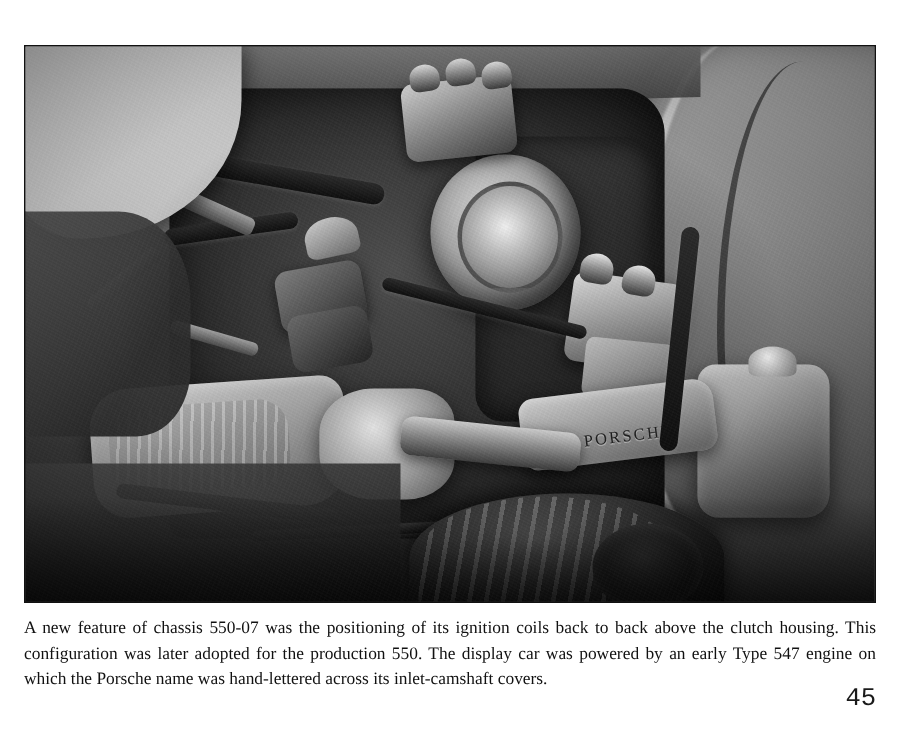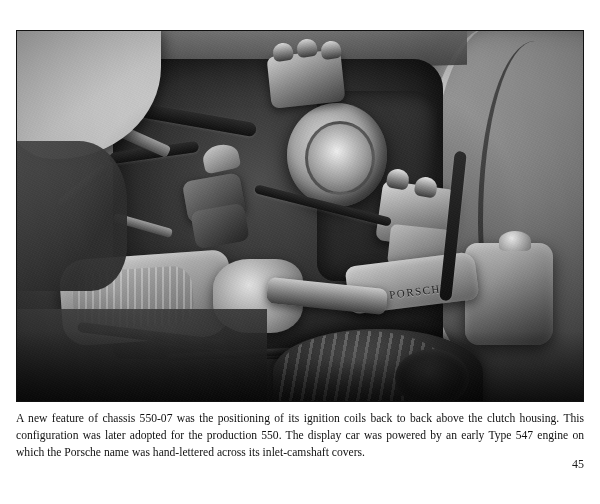--- a/index.html
+++ b/index.html
@@ -363,22 +363,22 @@
     text-align: justify;
     text-justify: inter-word;
   }
   .caption p { margin: 0; }
 
   
   .folio {
     position: absolute;
     right: 16px;
     top: 457px;
-    font-family: Liberation Serif, serif;
-    font-size: 12px;
+    font-family: Liberation Mono, monospace;
+    font-size: 17px;
     color: #1a1a1a;
   }
 </style>
 </head>
 <body>
 
 <div class="page">
 
   <div class="photo-frame">
     <div class="photo-canvas">

